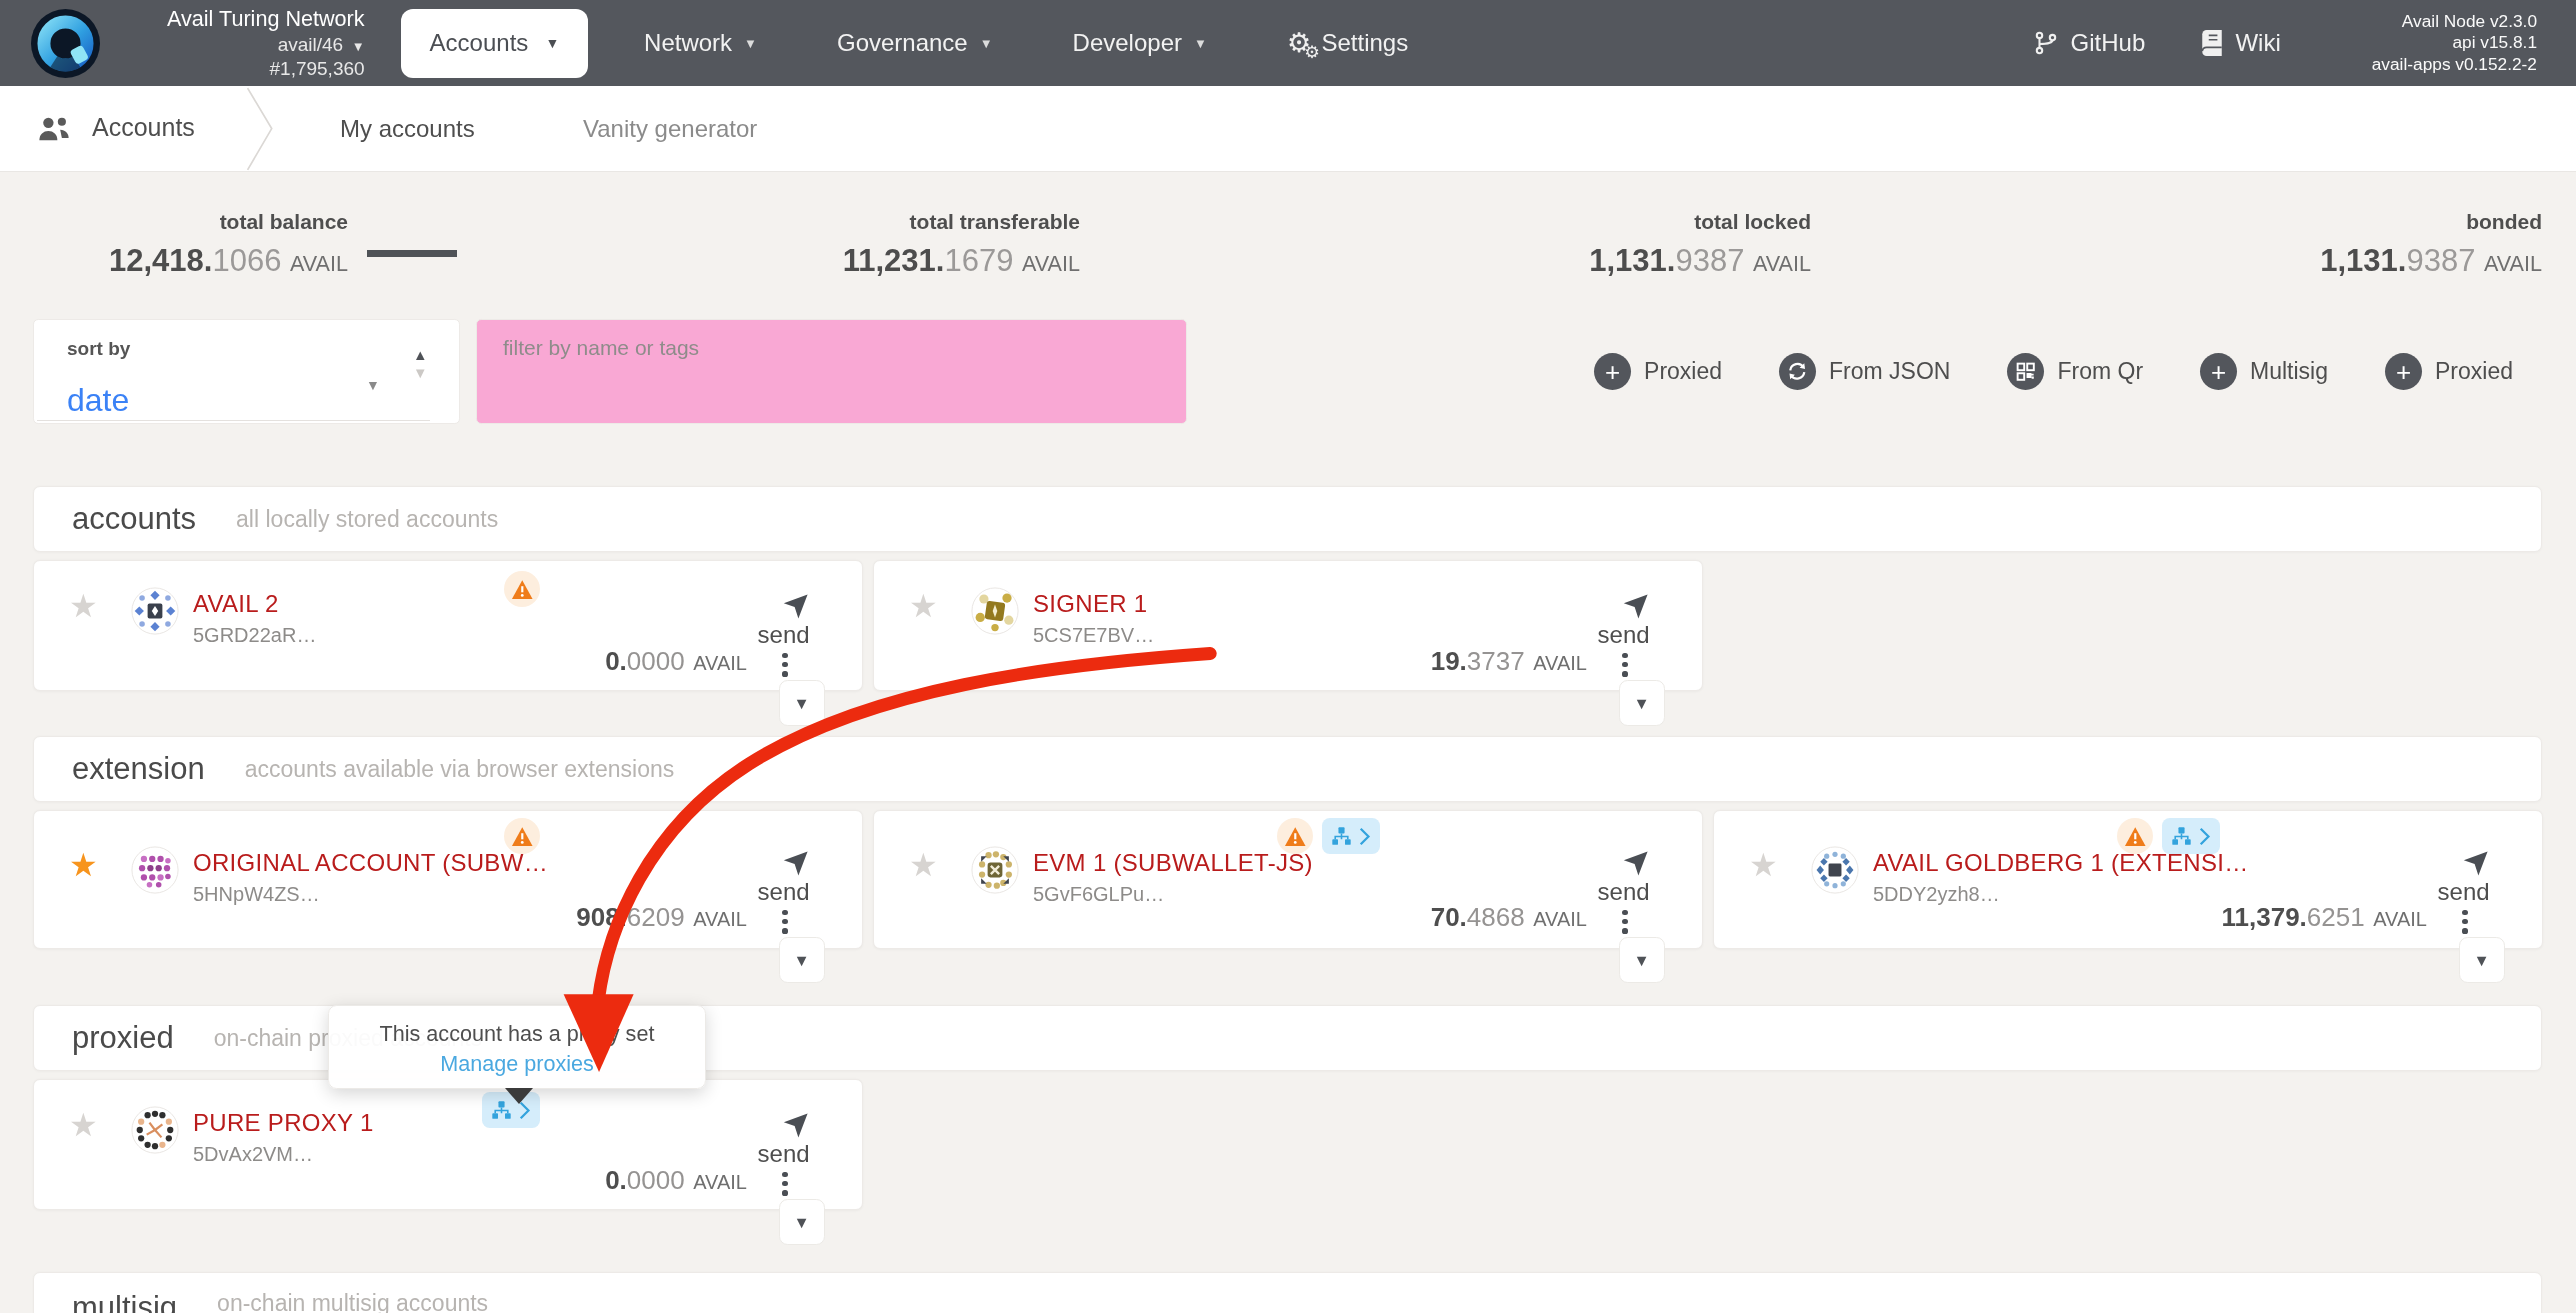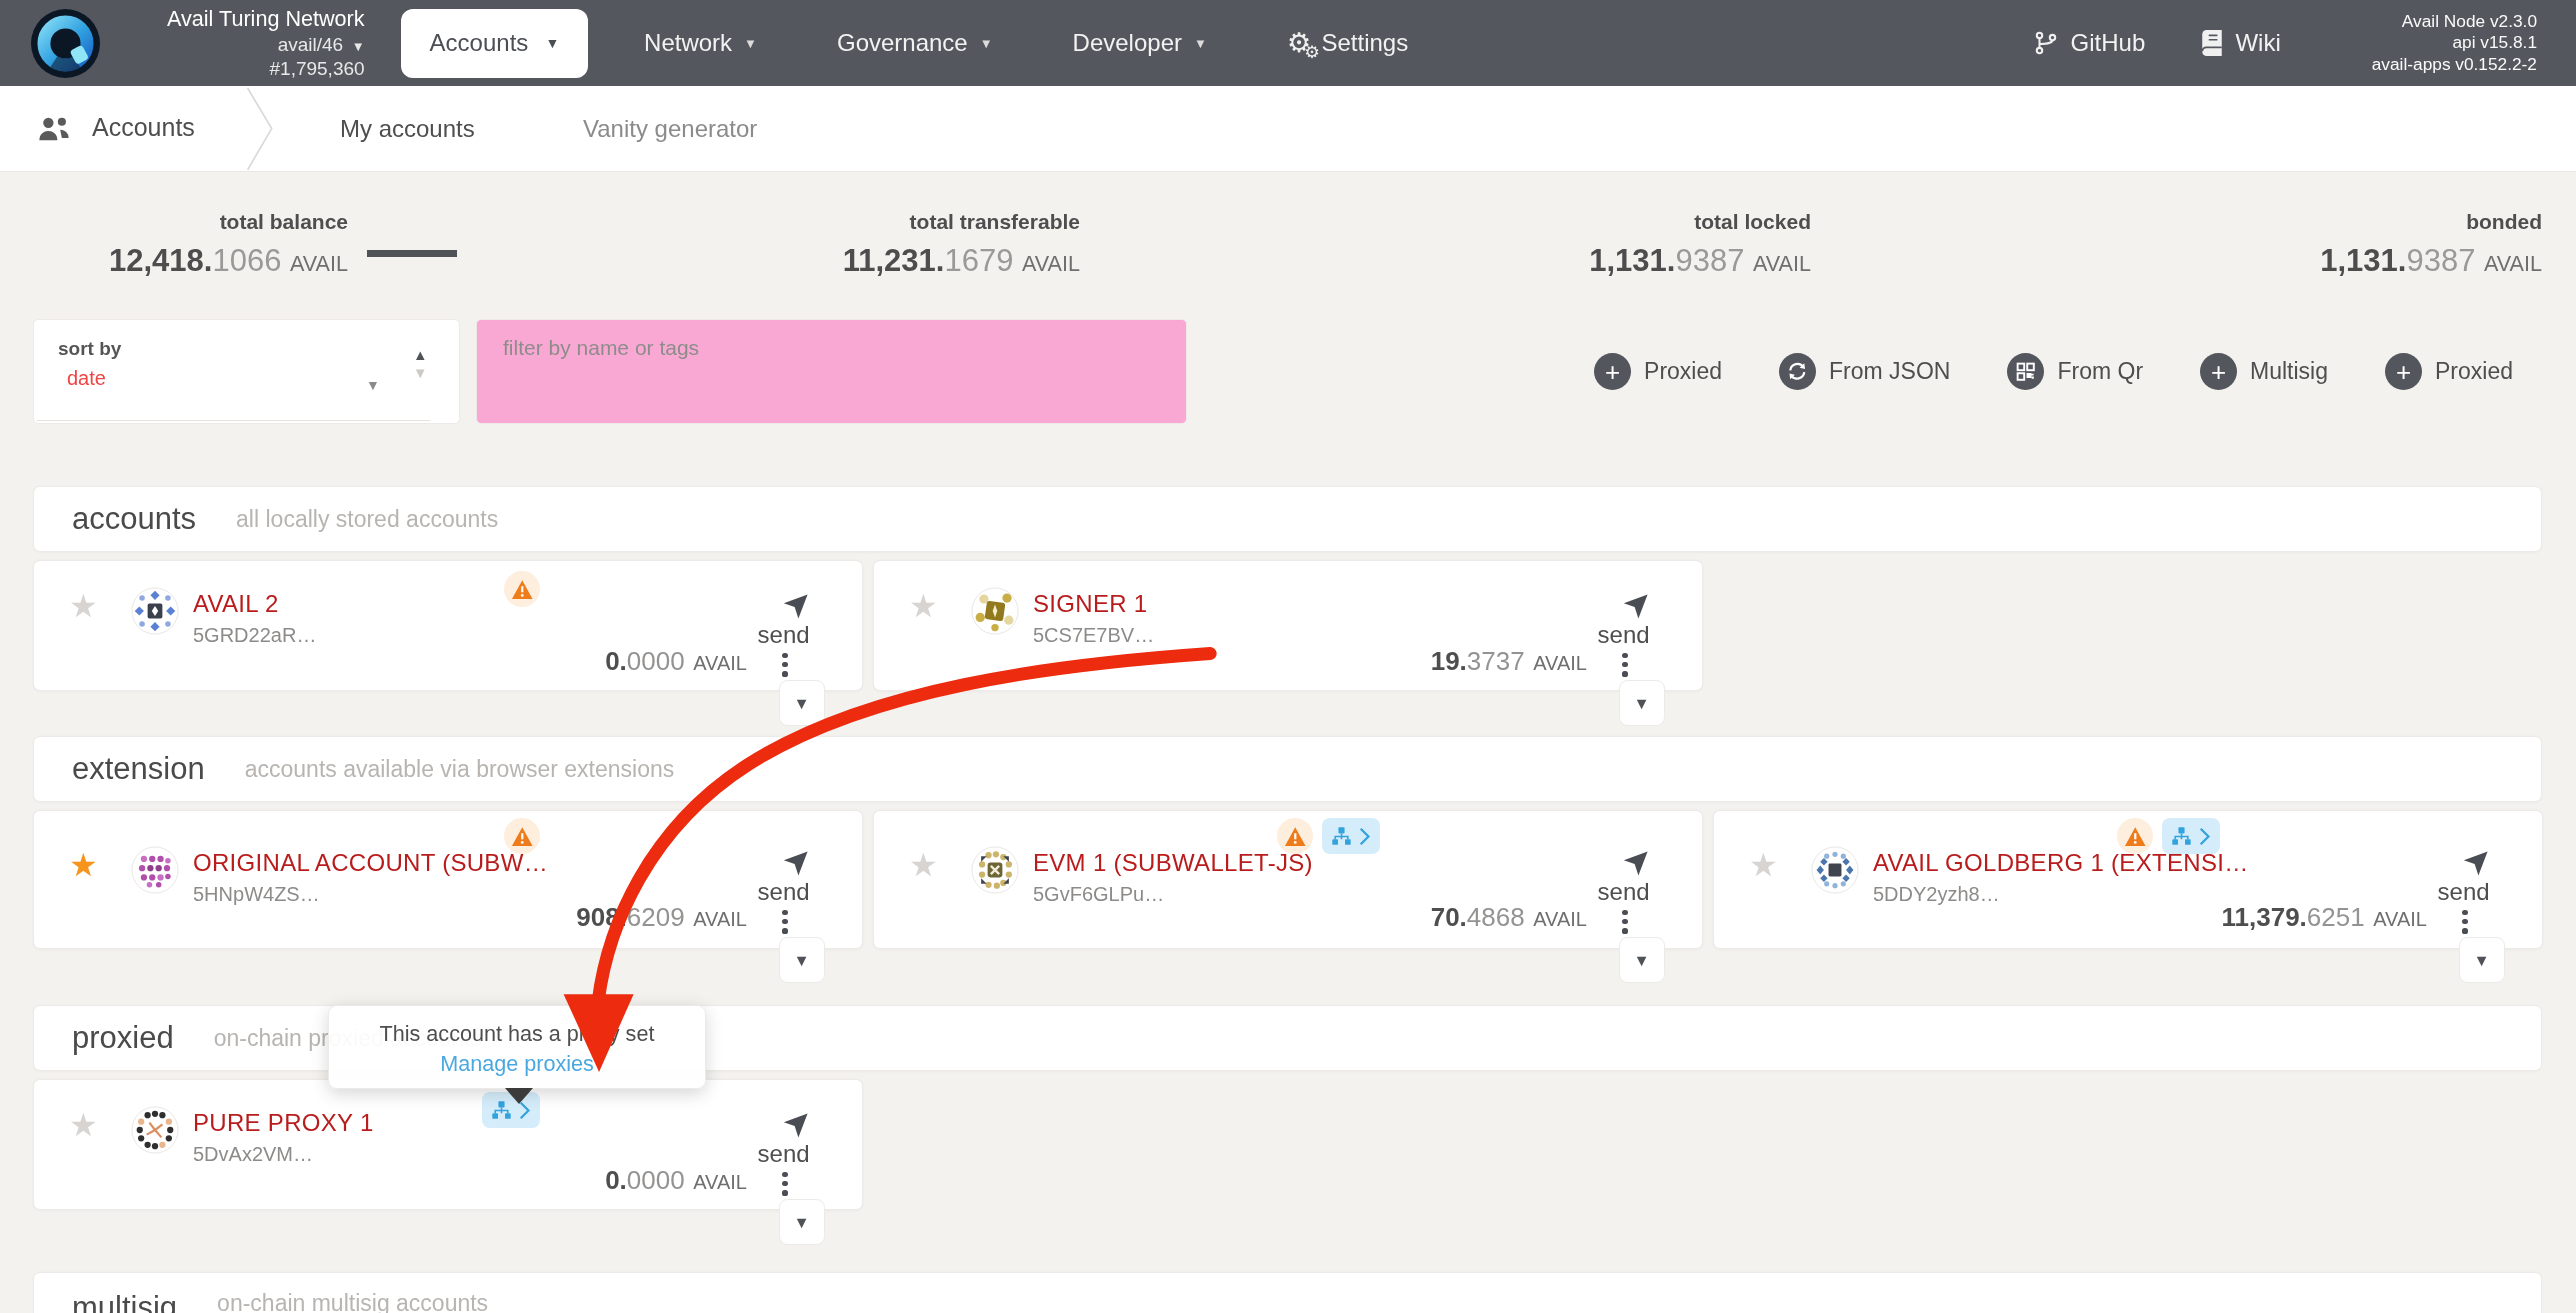--- a/index.html
+++ b/index.html
@@ -45,22 +45,22 @@
   .stat{position:absolute;top:210px;width:605px;text-align:right;}
   .stat .lbl{font-size:21px;font-weight:bold;color:#4e4e4e;}
   .stat .val{margin-top:8.6px;font-size:31px;white-space:nowrap;}
   .vi{color:#4d4d4d;font-weight:bold;}
   .vf{color:#9b9998;}
   .vu{color:#6f6f6f;font-size:21.6px;margin-left:8.6px;}
 
   
   .sortbox{position:absolute;left:33px;top:319px;width:427px;height:105px;background:#fff;
            border:0.9px solid #edeae7;border-radius:5.2px;box-sizing:border-box;}
-  .sortlbl{position:absolute;left:24px;top:18px;font-size:19px;font-weight:bold;color:#555;}
-  .sortval{position:absolute;left:33px;top:47px;font-size:20px;color:#ef4444;}
+  .sortlbl{position:absolute;left:33px;top:18px;font-size:19px;font-weight:bold;color:#555;}
+  .sortval{position:absolute;left:33px;top:62px;font-size:32px;color:#3b82f6;}
   .sortcar{position:absolute;left:332px;top:57px;font-size:14px;color:#8a8a8a;}
   .sortline{position:absolute;left:2.6px;bottom:1.7px;width:393px;height:1.7px;background:#e4e1de;}
   .sorttgl{position:absolute;left:379px;top:28px;display:flex;flex-direction:column;align-items:center;line-height:1;}
   .sorttgl .up{font-size:14.7px;color:#4f5257;}
   .sorttgl .dn{font-size:14.7px;color:#ccc9c6;margin-top:3.5px;}
   .filter{position:absolute;left:476px;top:319px;width:711px;height:105px;background:#f9a8d4;
           border:0.9px solid #edeae7;border-radius:5.2px;box-sizing:border-box;
           font-family:inherit;font-size:21px;color:#4e4e4e;padding:0 26px 48px 26px;outline:none;}
   .filter::placeholder{color:#8e8c8a;}
   .newbtns{position:absolute;right:63px;top:319px;height:105px;display:flex;align-items:center;gap:57px;}

